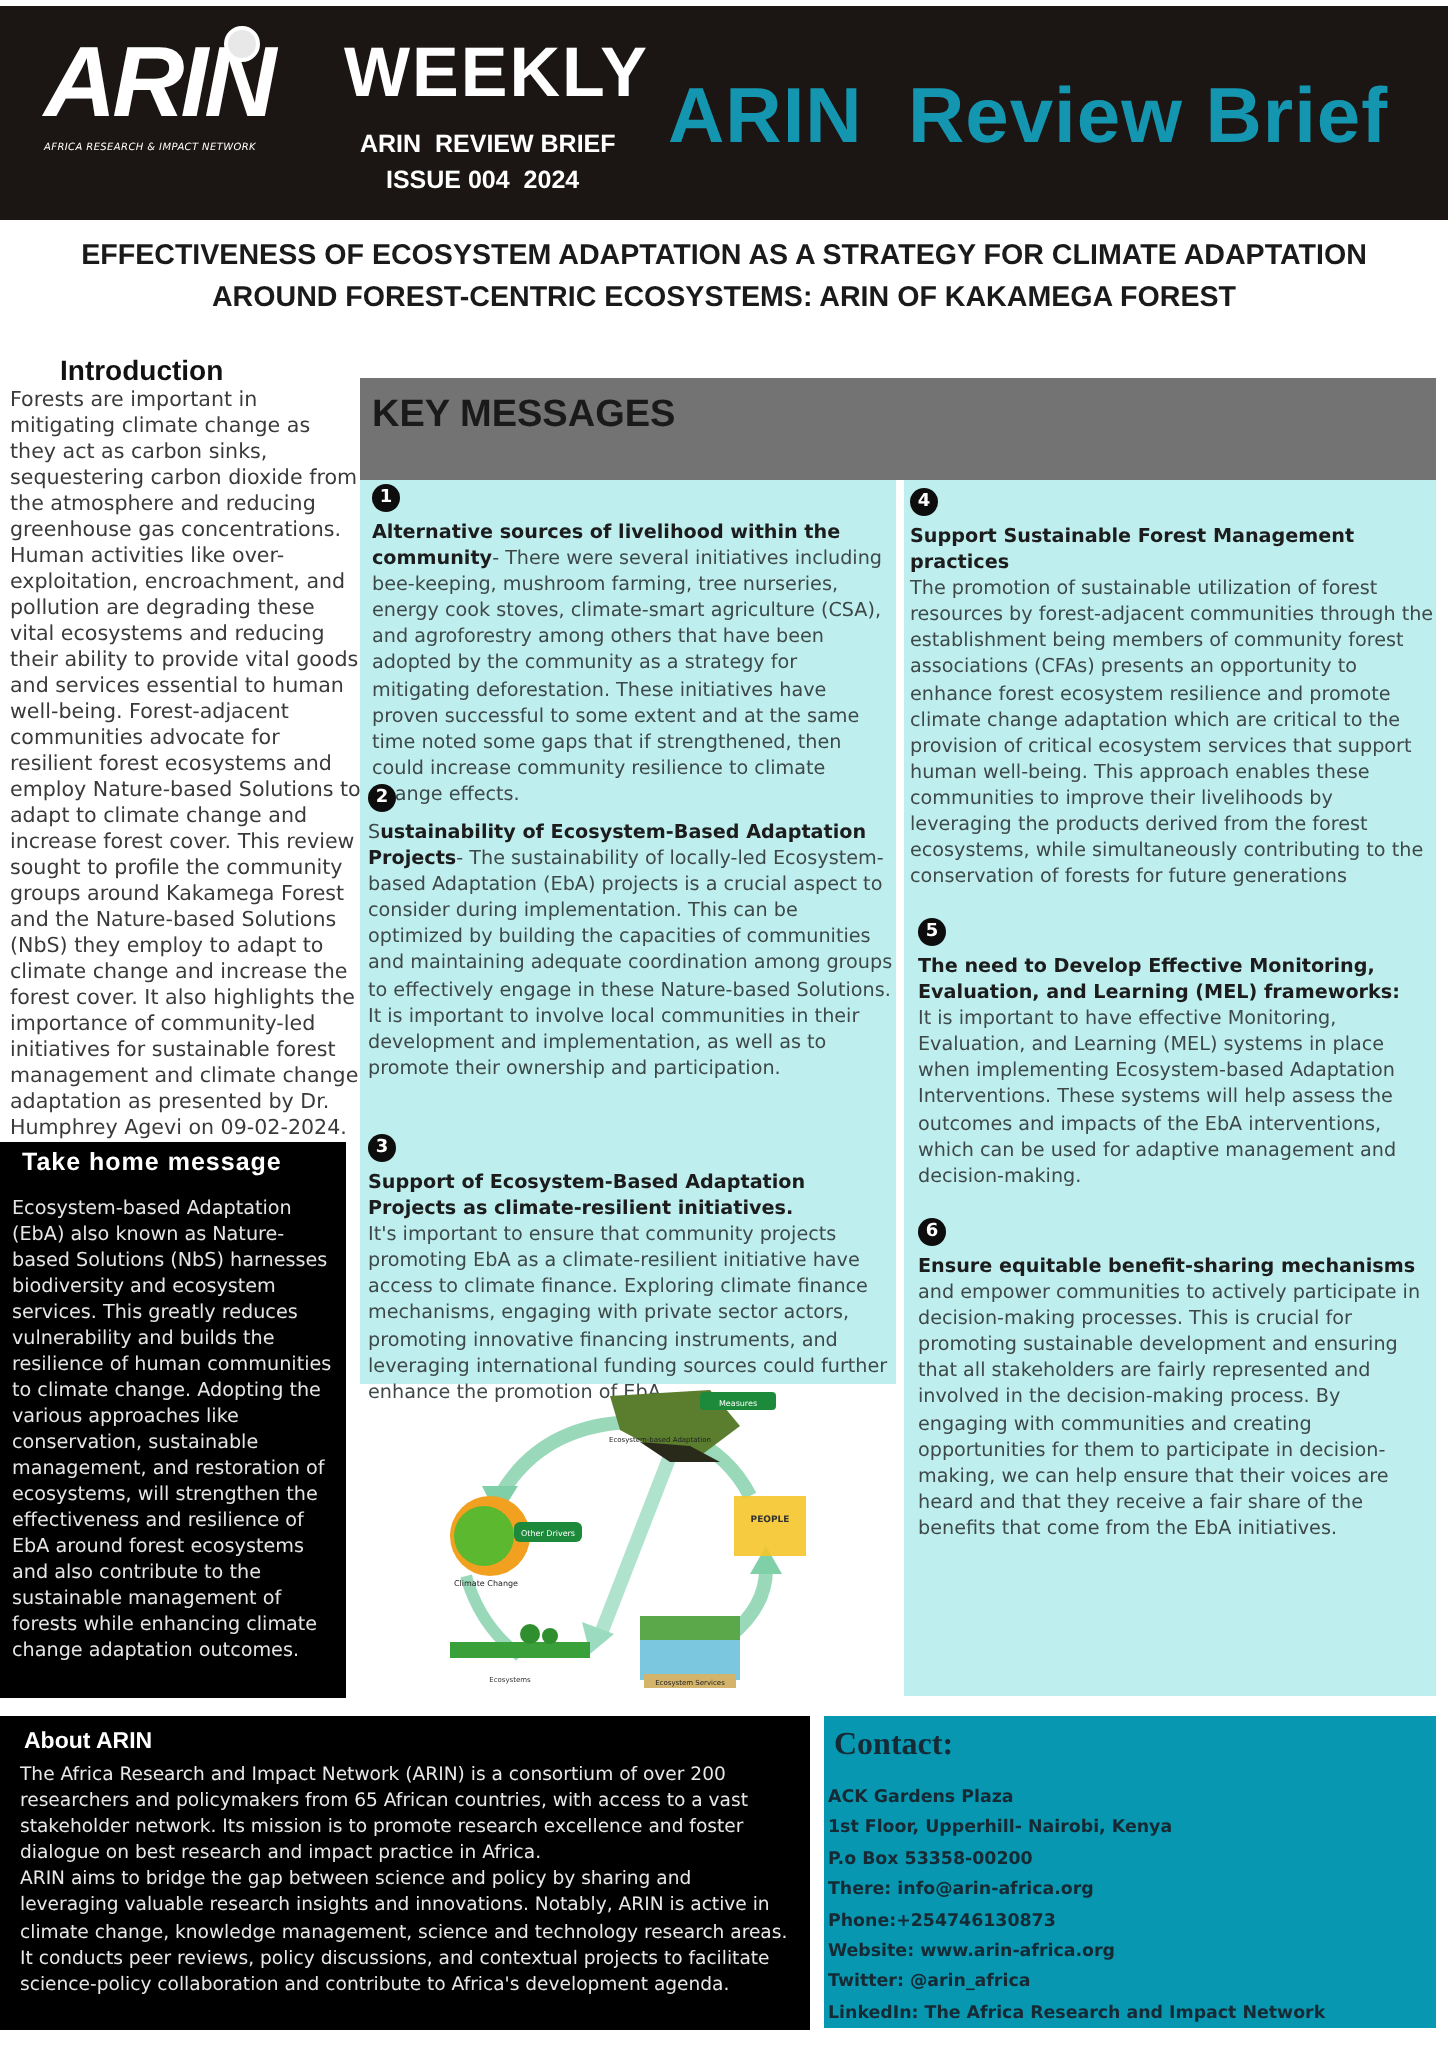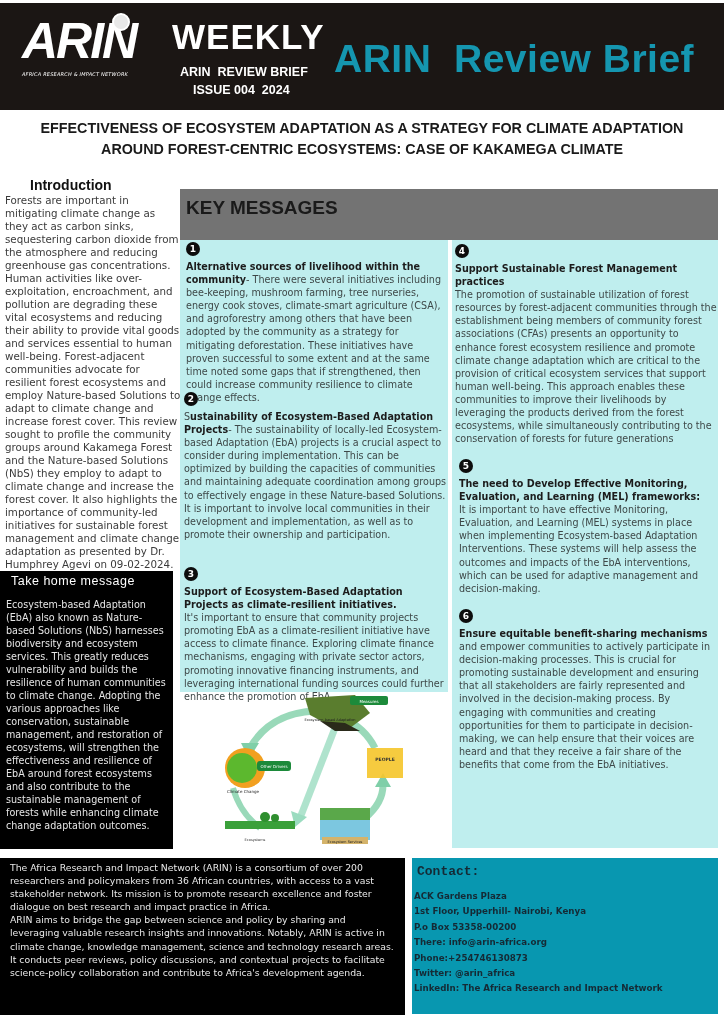--- a/index.html
+++ b/index.html
@@ -15,61 +15,61 @@
   .rb-line { position: absolute; left: 180px; top: 62px; font-family: "Liberation Sans", sans-serif; font-weight: bold; font-size: 12.5px; color: #fff; white-space: pre; }
   .issue-line { position: absolute; left: 193px; top: 80px; font-family: "Liberation Sans", sans-serif; font-weight: bold; font-size: 12.5px; color: #fff; white-space: pre; }
   .brand-title { position: absolute; left: 334px; top: 34px; font-family: "Liberation Sans", sans-serif; font-weight: bold; font-size: 39px; color: #1596b0; white-space: pre; letter-spacing: 0.5px; }
 
   .main-title { position: absolute; left: 0; top: 118px; width: 724px; text-align: center; font-family: "Liberation Sans", sans-serif; font-weight: bold; font-size: 14.3px; color: #1a1a1a; line-height: 21px; }
 
   .intro-h { position: absolute; left: 17px; top: 177px; font-family: "Liberation Sans", sans-serif; font-weight: bold; font-size: 14px; color: #111; padding-left: 13px; }
   .intro-p { position: absolute; left: 5px; top: 194px; width: 176px; font-size: 10.3px; line-height: 13px; color: #3a3a3a; }
 
   .thm { position: absolute; left: 0; top: 571px; width: 173px; height: 278px; background: #000; padding: 2px 6px; }
-  .thm-h { font-family: "Liberation Sans", sans-serif; font-weight: normal; font-size: 12.5px; color: #fff; margin: 1px 0 10px 5px; letter-spacing: 0.5px; }
+  .thm-h { font-family: "Liberation Sans", sans-serif; font-weight: bold; font-size: 12.5px; color: #fff; margin: 1px 0 10px 5px; letter-spacing: 0.5px; }
   .thm-p { font-size: 9.6px; line-height: 13px; color: #e6e6e6; }
 
   .km-header { position: absolute; left: 180px; top: 189px; width: 538px; height: 51px; background: #737373; }
   .km-title { position: absolute; left: 6px; top: 8px; font-family: "Liberation Sans", sans-serif; font-weight: bold; font-size: 19px; color: #1a1a1a; }
 
   .km-left { position: absolute; left: 180px; top: 240px; width: 268px; height: 452px; background: #bfeeee; }
   .km-right { position: absolute; left: 452px; top: 240px; width: 266px; height: 608px; background: #bfeeee; }
 
   .km-item { position: absolute; font-size: 9.6px; line-height: 13.1px; color: #3e4848; }
   .km-item b, .km-item .bt { color: #1c1c1c; font-weight: bold; }
   .num { display: block; width: 14px; height: 14px; border-radius: 50%; background: #0d0d0d; color: #fff; font-size: 9px; font-weight: bold; text-align: center; line-height: 14px; margin-bottom: 4px; }
 
   .diagram { position: absolute; left: 225px; top: 693px; width: 200px; height: 152px; }
 
   .about { position: absolute; left: 0; top: 858px; width: 405px; height: 157px; background: #000; padding: 3px 10px; }
   .about-h { font-family: "Liberation Sans", sans-serif; font-weight: bold; font-size: 11.5px; color: #fff; margin: 4px 0 4px 2px; }
   .about-p { font-size: 9.3px; line-height: 13.1px; color: #e8e8e8; }
 
   .contact { position: absolute; left: 412px; top: 858px; width: 306px; height: 156px; background: #0897b0; padding: 4px 2px; }
-  .contact-h { font-family: Liberation Mono, monospace; font-weight: bold; font-size: 13px; color: #152a35; margin: 2px 0 10px 3px; }
+  .contact-h { font-family: Liberation Serif, serif; font-weight: bold; font-size: 16px; color: #152a35; margin: 2px 0 10px 3px; }
   .contact-line { font-size: 8.7px; font-weight: bold; color: #152a35; line-height: 15.4px; white-space: nowrap; }
 </style>
 </head>
 <body>
 
 <div class="banner">
   <div class="logo">
     <span class="logo-text">ARIN</span>
     <span class="logo-dot"></span>
     <span class="logo-sub">AFRICA RESEARCH &amp; IMPACT NETWORK</span>
   </div>
   <div class="weekly">WEEKLY</div>
   <div class="rb-line">ARIN  REVIEW BRIEF</div>
   <div class="issue-line">ISSUE 004  2024</div>
   <div class="brand-title">ARIN  Review Brief</div>
 </div>
 
 <div class="main-title">
   <div>EFFECTIVENESS OF ECOSYSTEM ADAPTATION AS A STRATEGY FOR CLIMATE ADAPTATION</div>
-  <div>AROUND FOREST-CENTRIC ECOSYSTEMS: CASE OF KAKAMEGA CLIMATE</div>
+  <div>AROUND FOREST-CENTRIC ECOSYSTEMS: ARIN OF KAKAMEGA FOREST</div>
 </div>
 
 <div class="intro-h">Introduction</div>
 <div class="intro-p">Forests are important in mitigating climate change as they act as carbon sinks, sequestering carbon dioxide from the atmosphere and reducing greenhouse gas concentrations. Human activities like over-exploitation, encroachment, and pollution are degrading these vital ecosystems and reducing their ability to provide vital goods and services essential to human well-being. Forest-adjacent communities advocate for resilient forest ecosystems and employ Nature-based Solutions to adapt to climate change and increase forest cover. This review sought to profile the community groups around Kakamega Forest and the Nature-based Solutions (NbS) they employ to adapt to climate change and increase the forest cover. It also highlights the importance of community-led initiatives for sustainable forest management and climate change adaptation as presented by Dr. Humphrey Agevi on 09-02-2024.</div>
 
 <div class="thm">
   <div class="thm-h">Take  home  message</div>
   <div class="thm-p">Ecosystem-based Adaptation (EbA) also known as Nature-based Solutions (NbS) harnesses biodiversity and ecosystem services. This greatly reduces vulnerability and builds the resilience of human communities to climate change. Adopting the various approaches like conservation, sustainable management, and restoration of ecosystems, will strengthen the effectiveness and resilience of EbA around forest ecosystems and also contribute to the sustainable management of forests while enhancing climate change adaptation outcomes.</div>
 </div>
 
@@ -158,26 +158,28 @@
   </g>
   <g>
     <rect x="95" y="115" width="50" height="32" fill="#7cc7e0"></rect>
     <rect x="95" y="115" width="50" height="12" fill="#5aa84a"></rect>
     <rect x="97" y="144" width="46" height="7" fill="#d4b36a"></rect>
     <text x="120" y="149.5" font-size="3.5" fill="#222" text-anchor="middle">Ecosystem Services</text>
   </g>
 </svg>
 
 <div class="about">
-  <div class="about-p">The Africa Research and Impact Network (ARIN) is a consortium of over 200 researchers and policymakers from 36 African countries, with access to a vast stakeholder network. Its mission is to promote research excellence and foster dialogue on best research and impact practice in Africa.</div>
+  <div class="about-h">About ARIN</div>
+  <div class="about-p">The Africa Research and Impact Network (ARIN) is a consortium of over 200 researchers and policymakers from 65 African countries, with access to a vast stakeholder network. Its mission is to promote research excellence and foster dialogue on best research and impact practice in Africa.</div>
   <div class="about-p">ARIN aims to bridge the gap between science and policy by sharing and leveraging valuable research insights and innovations. Notably, ARIN is active in climate change, knowledge management, science and technology research areas.  It conducts peer reviews, policy discussions, and contextual projects to facilitate science-policy collaboration and contribute to Africa's development agenda.</div>
 </div>
 
 <div class="contact">
   <div class="contact-h">Contact:</div>
   <div class="contact-line">ACK Gardens Plaza</div>
   <div class="contact-line">1st Floor, Upperhill- Nairobi, Kenya</div>
   <div class="contact-line">P.o Box 53358-00200</div>
   <div class="contact-line">There: info@arin-africa.org</div>
   <div class="contact-line">Phone:+254746130873</div>
+  <div class="contact-line">Website: www.arin-africa.org</div>
   <div class="contact-line">Twitter: @arin_africa</div>
   <div class="contact-line">LinkedIn: The Africa Research and Impact Network</div>
 </div>
 
 </body></html>

